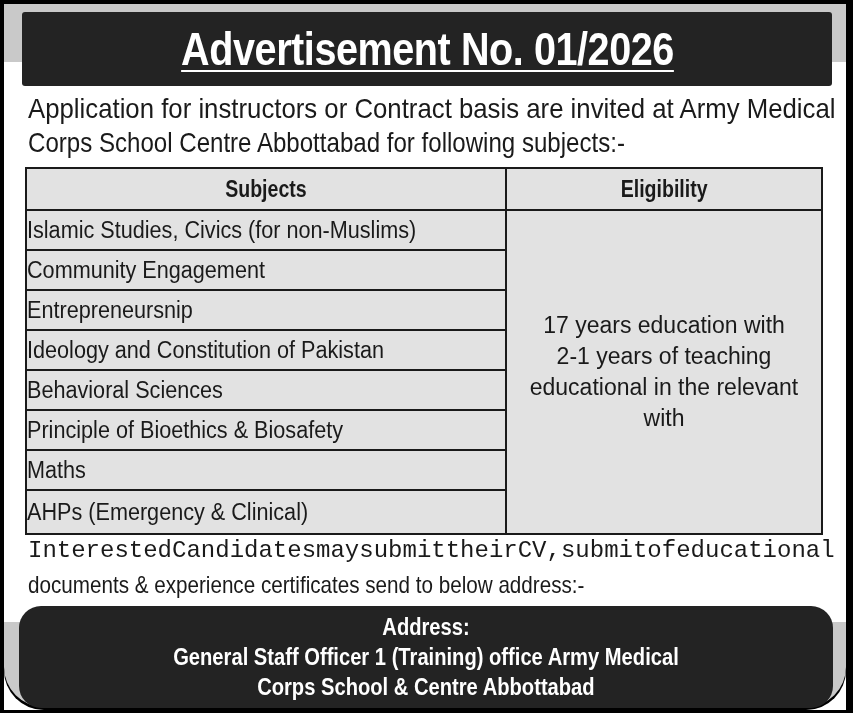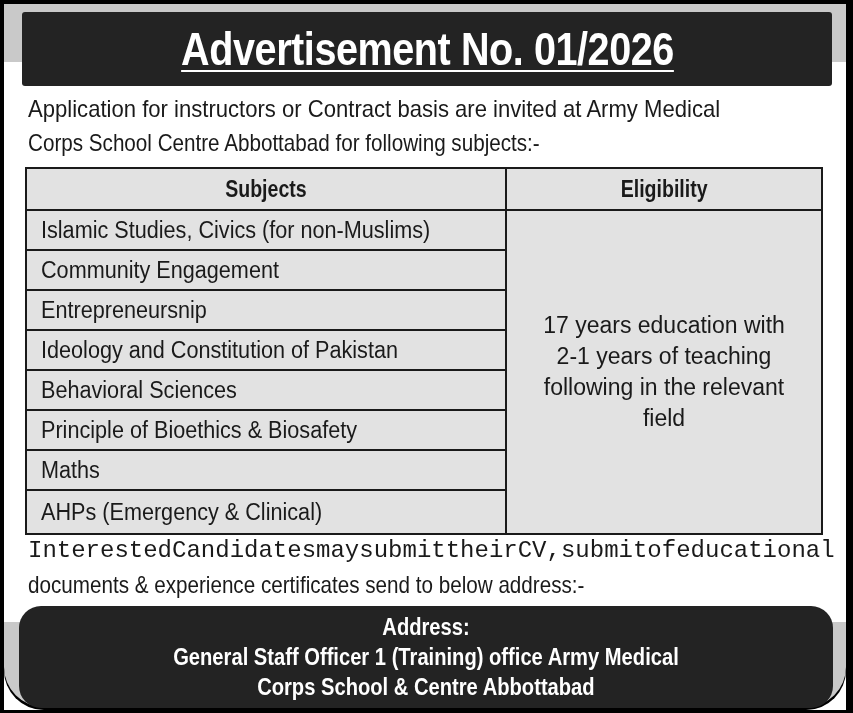--- a/index.html
+++ b/index.html
@@ -7,30 +7,30 @@
          font-family: "Liberation Sans", "DejaVu Sans", sans-serif; color: #1a1a1a; }
   .frame { position: absolute; left: 0; top: 0; width: 853px; height: 713px;
            box-sizing: border-box; border-top: 4px solid #000; border-left: 4px solid #000;
            border-right: 7px solid #000; border-bottom: 3px solid #000; }
   .top-band { position: absolute; left: 4px; top: 4px; width: 842px; height: 58px; background: #c9c9c9; }
   .banner { position: absolute; left: 22px; top: 12px; width: 810px; height: 74px;
             background: #232323; border-radius: 3px; display: flex; align-items: center; justify-content: center; }
   .banner-title { color: #fff; font-weight: bold; font-size: 46px; letter-spacing: -0.5px;
                   text-decoration: underline; text-decoration-thickness: 2px; text-underline-offset: 5px;
                   transform: scaleX(0.86); white-space: nowrap; }
-  .intro { position: absolute; left: 28px; top: 92px; width: 798px; font-size: 24px; line-height: 34px;
+  .intro { position: absolute; left: 28px; top: 92px; width: 798px; font-size: 28px; line-height: 34px;
            transform-origin: left top; }
   .intro span { display: block; white-space: nowrap; transform: scaleX(0.92); transform-origin: left; }
   .intro .l2 { transform: scaleX(0.86); }
   table.subjects { position: absolute; left: 25px; top: 167px; width: 798px; border-collapse: collapse;
                    background: #e2e2e2; border: 2px solid #1a1a1a; }
   table.subjects th, table.subjects td { border: 2px solid #1a1a1a; padding: 0; margin-left: 36px; }
   table.subjects th { height: 40px; font-size: 23px; font-weight: bold; text-align: center; }
   table.subjects th span { display: inline-block; transform: scaleX(0.85); }
-  table.subjects td.subj { height: 38px; font-size: 23px; padding-left: 14px; white-space: nowrap; }
+  table.subjects td.subj { height: 38px; font-size: 23px; white-space: nowrap; }
   table.subjects td.subj span { display: inline-block; transform: scaleX(0.94); transform-origin: left; }
   table.subjects td.elig { text-align: center; vertical-align: middle; font-size: 23px; line-height: 31px; padding: 0 0; }
   table.subjects td.elig span { display: block; }
   .col-subj { width: 478px; }
   .outro { position: absolute; left: 28px; top: 534px; width: 798px; font-size: 24px; line-height: 34px; }
   .outro .l1 { display: flex; justify-content: space-between; white-space: nowrap; font-family: Liberation Mono, monospace; }
   .outro .l2 { display: block; white-space: nowrap; transform: scaleX(0.86); transform-origin: left; }
   .bottom-band { position: absolute; left: 4px; top: 622px; width: 842px; height: 88px; background: #c9c9c9;
                  border-bottom-left-radius: 40px; border-bottom-right-radius: 40px;
                  box-shadow: inset 0 -3px 0 #000; }
@@ -60,22 +60,22 @@
       <th class="col-subj"><span>Subjects</span></th>
       <th><span>Eligibility</span></th>
     </tr>
   </thead>
   <tbody>
     <tr>
       <td class="subj"><span>Islamic Studies, Civics (for non-Muslims)</span></td>
       <td class="elig" rowspan="8">
         <span>17 years education with</span>
         <span>2-1 years of teaching</span>
-        <span>following in the relevant</span>
-        <span>field</span>
+        <span>educational in the relevant</span>
+        <span>with</span>
       </td>
     </tr>
     <tr>
         <td class="subj"><span>Community Engagement</span></td>
       </tr>
     <tr>
         <td class="subj"><span>Entrepreneursnip</span></td>
       </tr>
     <tr>
         <td class="subj"><span>Ideology and Constitution of Pakistan</span></td>

